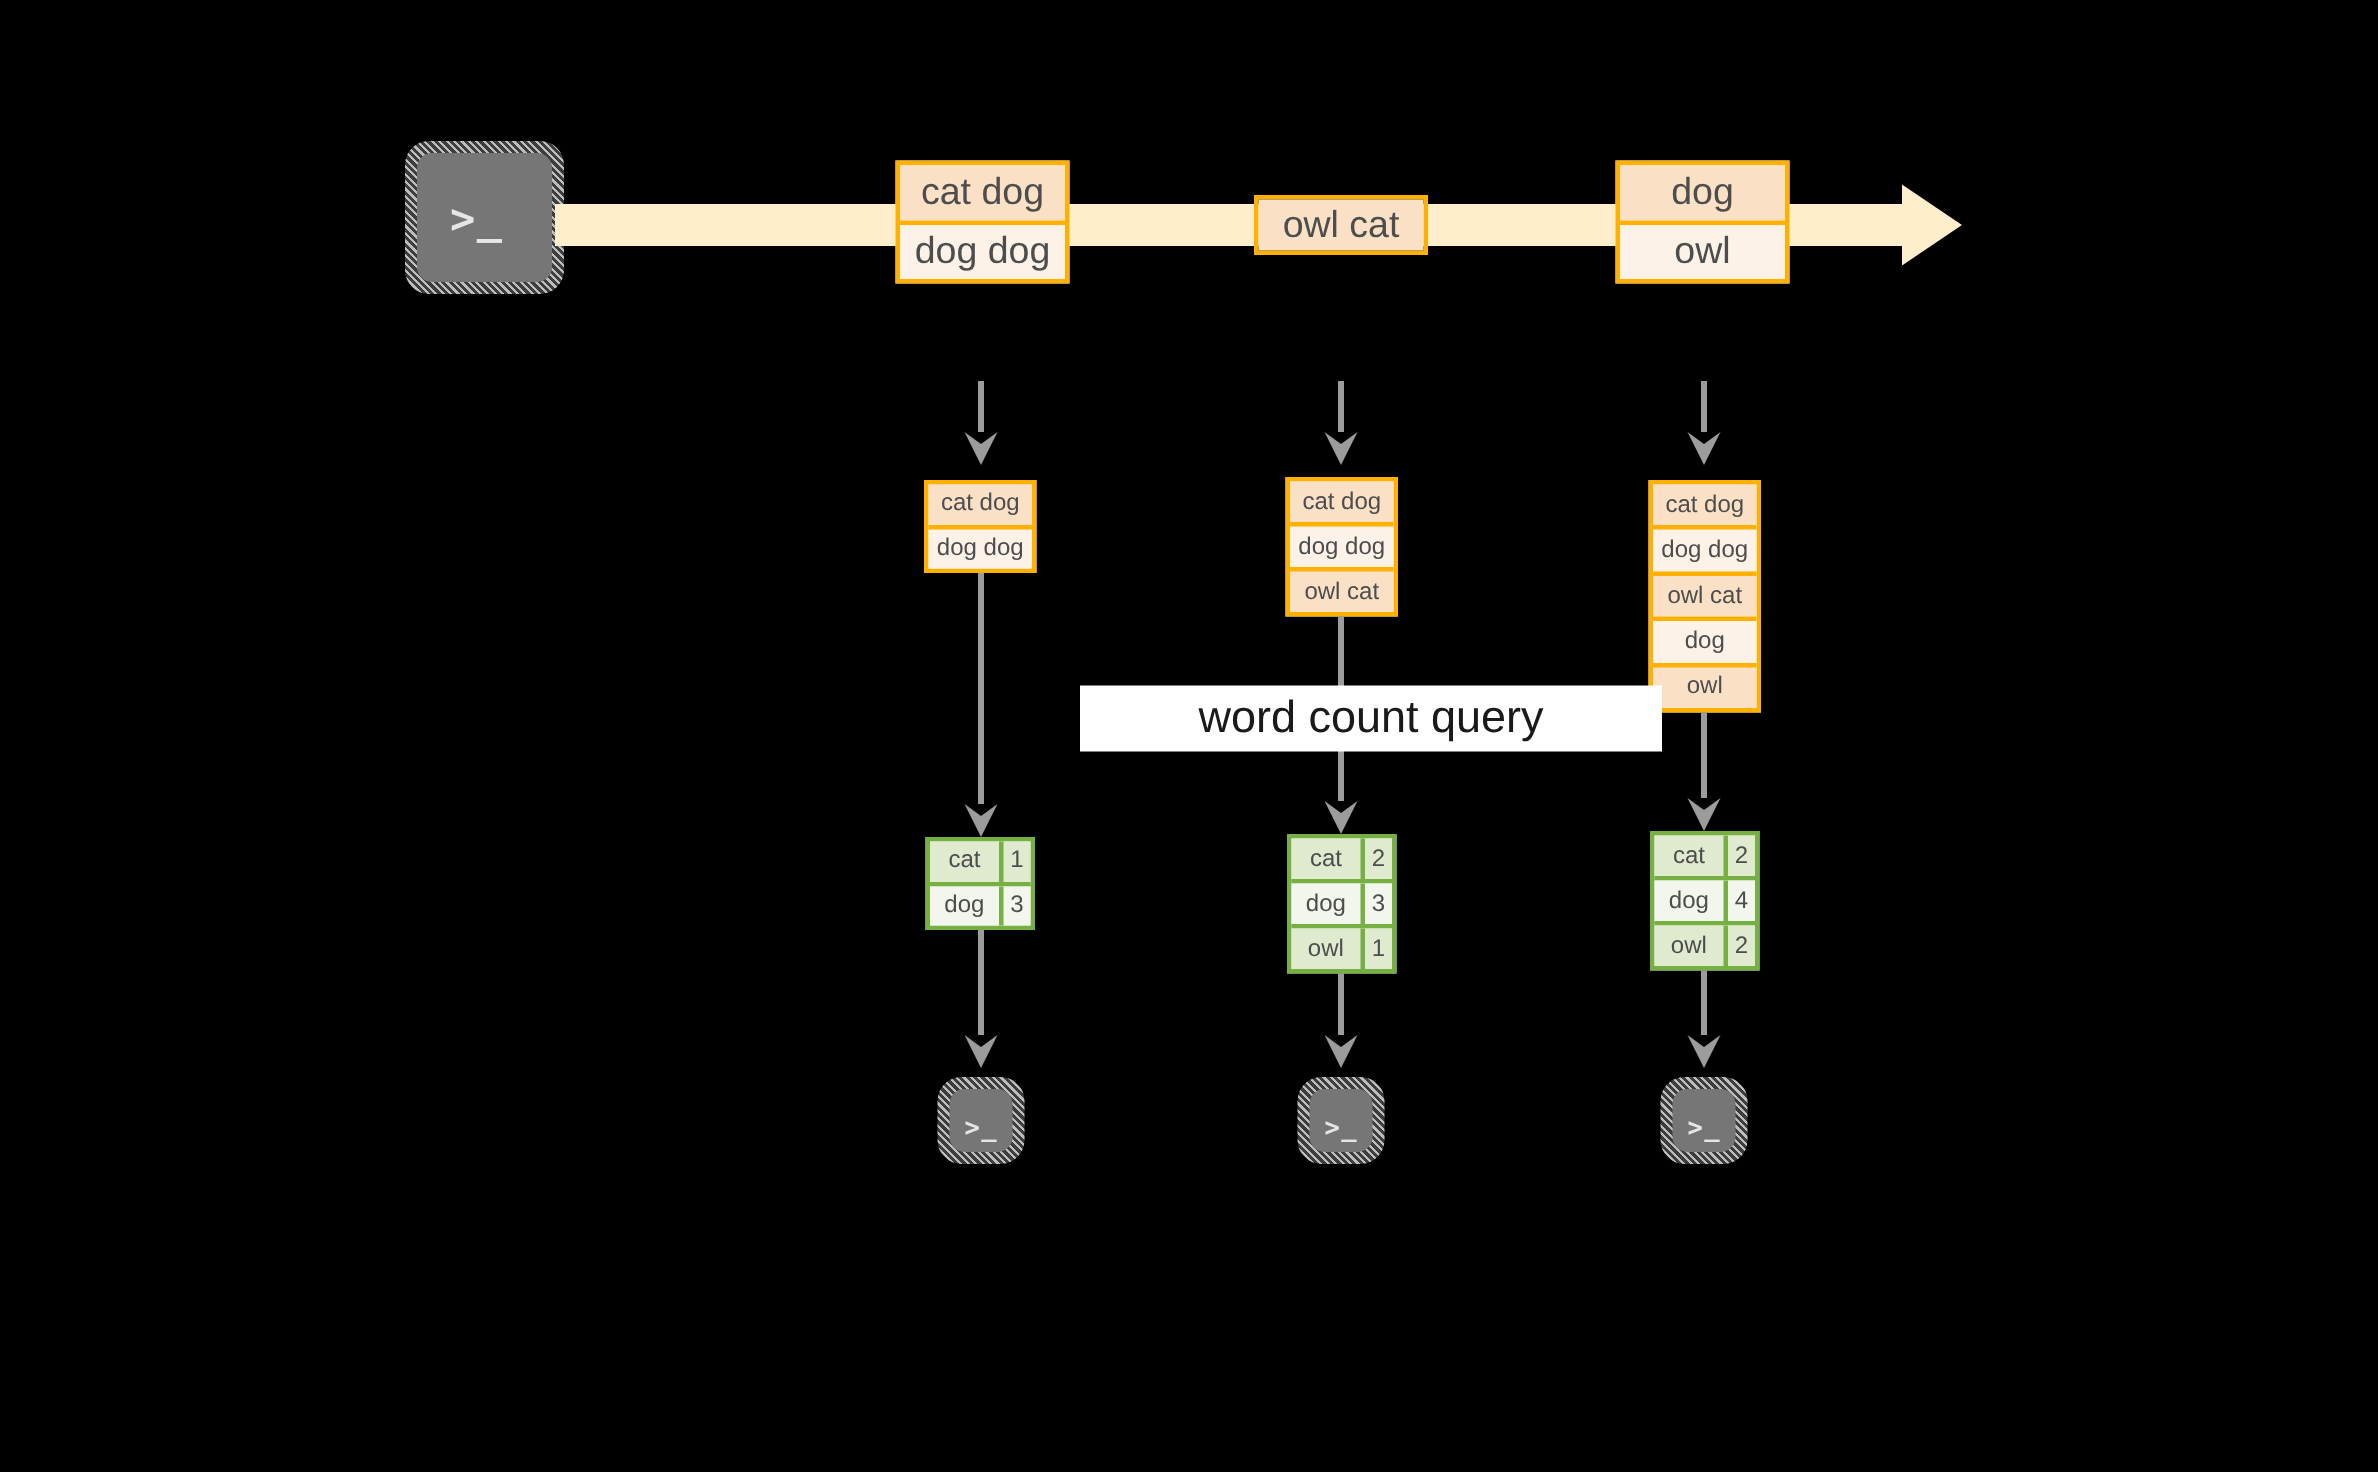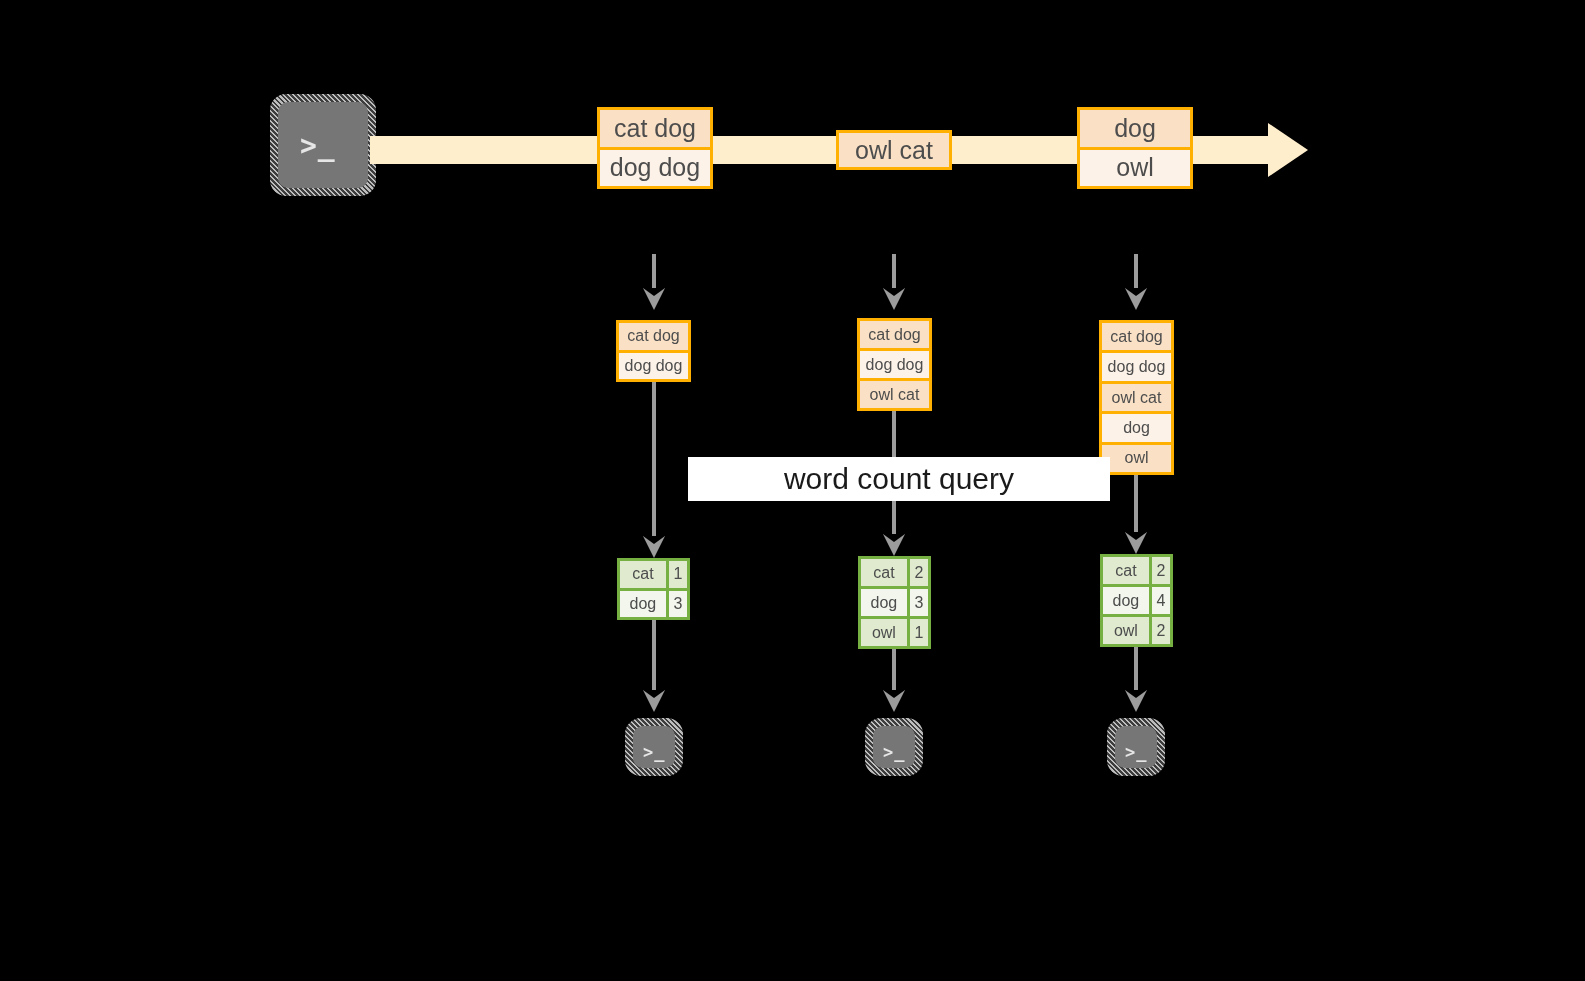--- a/index.html
+++ b/index.html
@@ -295,15 +295,15 @@
   <div class="vline" style="left:1134px; top:647px; height:45px;"></div>
   <div class="ahead" style="left:1125px; top:690px;"></div>
   <div class="ahead-notch" style="left:1125px; top:690px;"></div>
 
   <div class="terminal" style="left:1107px; top:718px; width:58px; height:58px;">
     <div class="hatch"></div>
     <div class="face"></div>
     <div class="prompt" style="left:10px; top:18px; font-size:17px;">&gt;_</div>
   </div>
 
-  <div class="query-label" style="left:688px; top:457px; width:422px; height:44px;">word count query</div>
+  <div class="query-label" style="left:720px; top:457px; width:388px; height:44px;">word count query</div>
 
 </div>
 
 </body></html>

